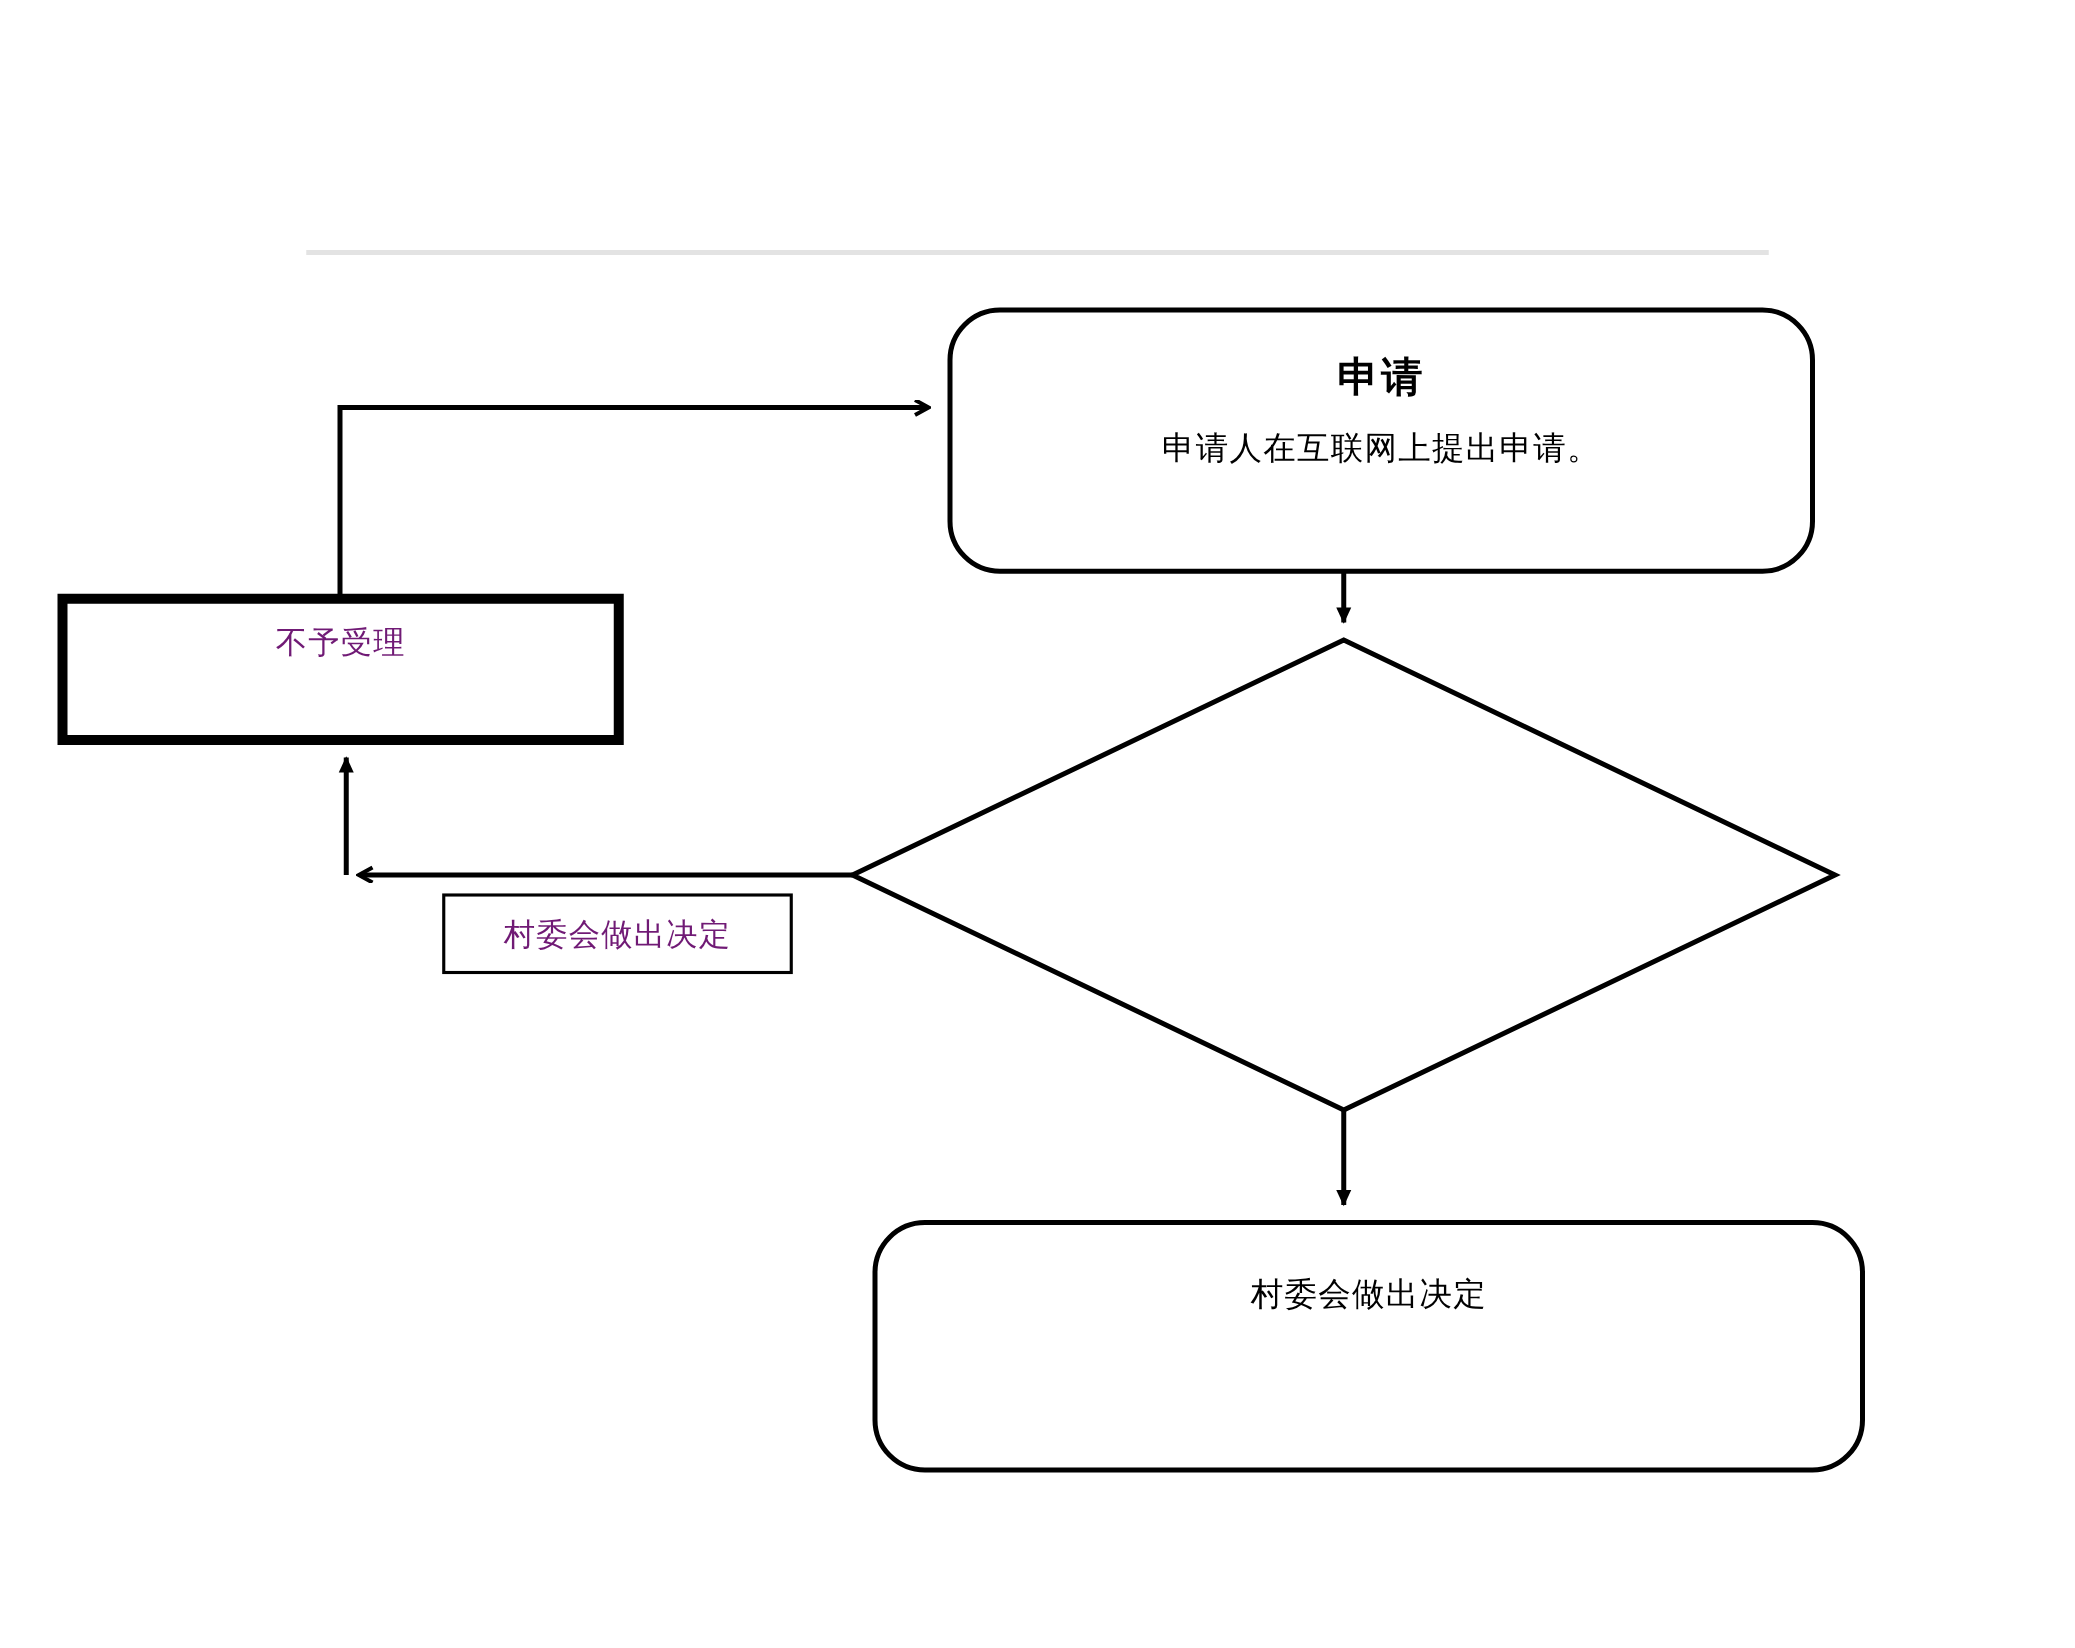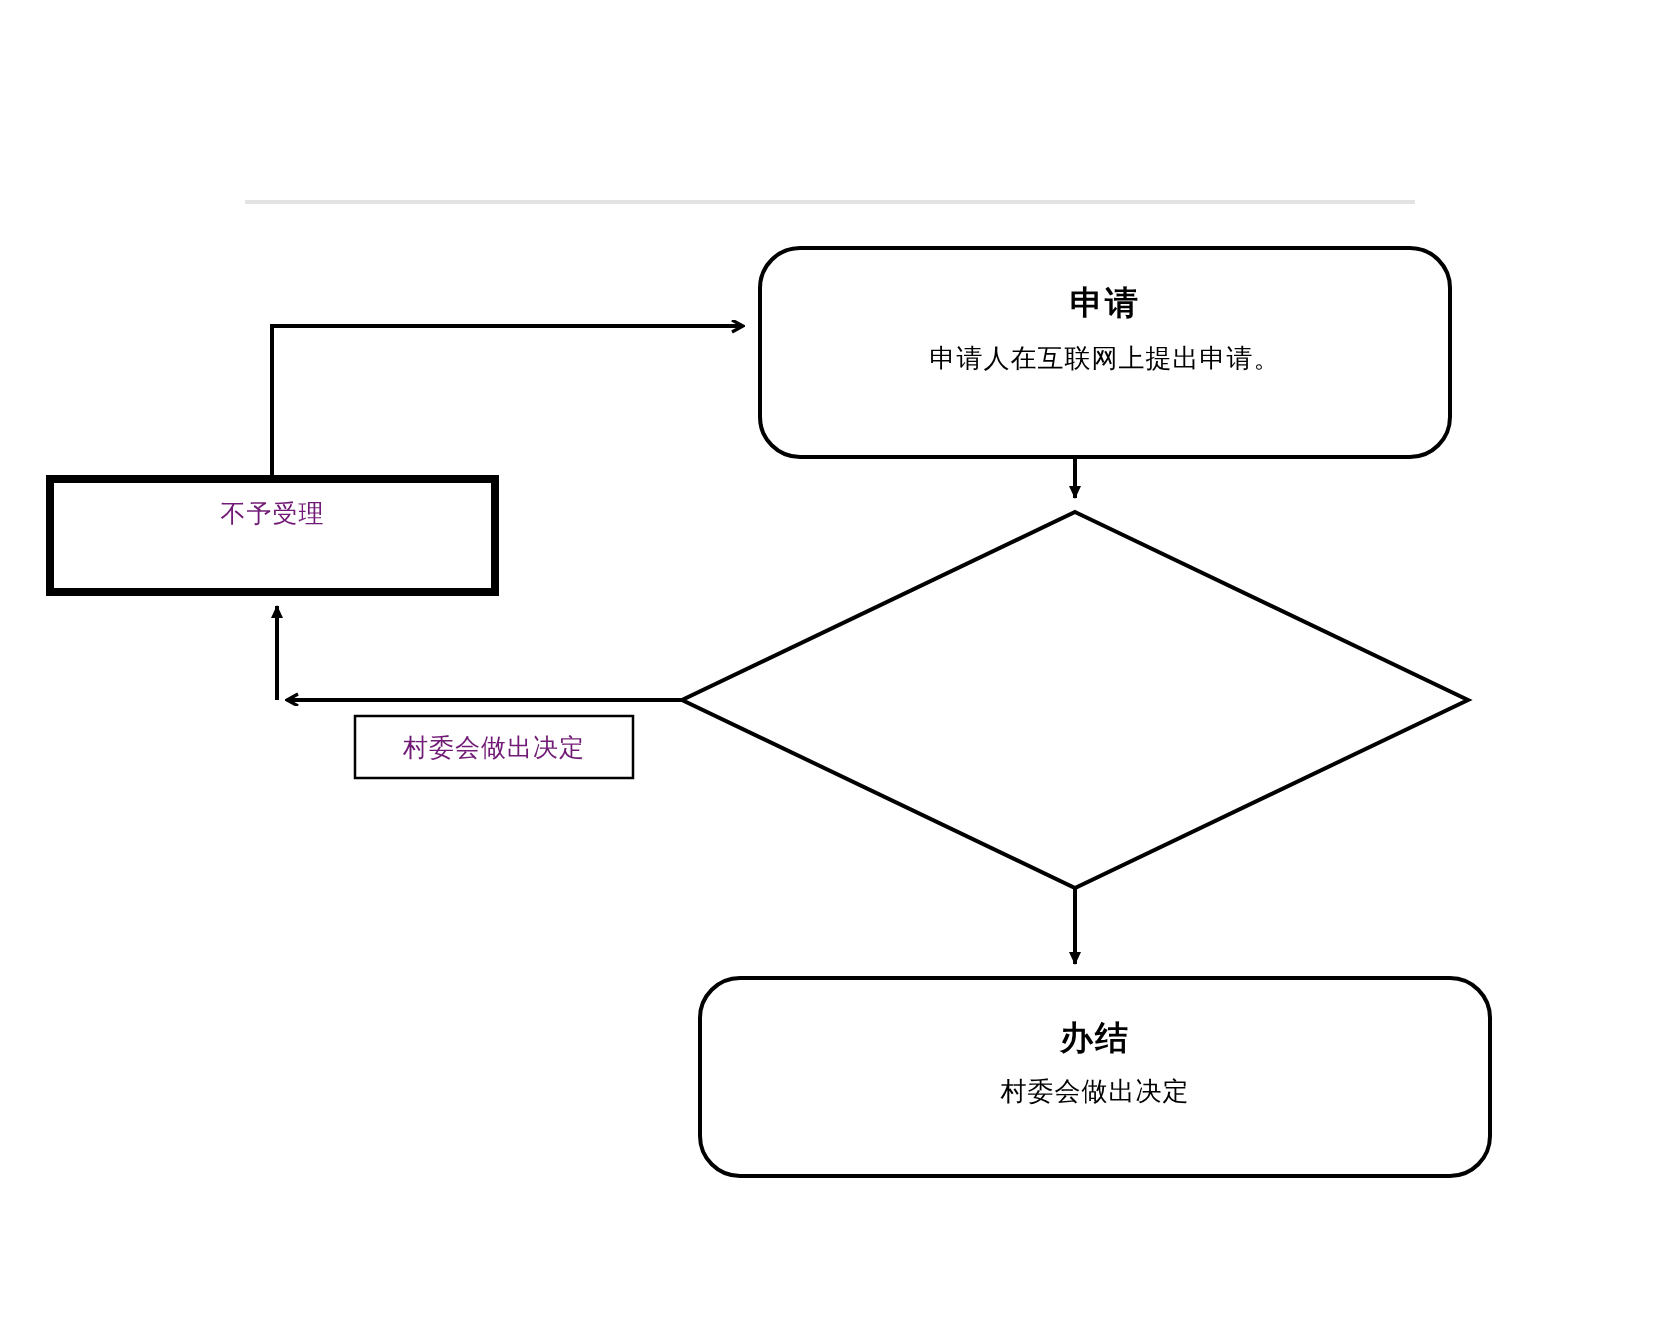--- a/index.html
+++ b/index.html
@@ -103,21 +103,20 @@
     <path d="M 272,479 L 272,326 L 742,326" fill="none" stroke="#000000" stroke-width="4" stroke-linejoin="miter" marker-end="url(#arrow-open)"></path>
   </svg>
 
   <div class="node-text" id="apply-node-text">
     <div class="node-title">申请</div>
     <div class="node-sub">申请人在互联网上提出申请。</div>
   </div>
 
 
   <div class="node-text" id="finish-node-text">
-    <div class="node-title">办结</div>
     <div class="node-sub">村委会做出决定</div>
   </div>
 
   <div class="node-text" id="reject-node-text">
     <div class="plain-label">不予受理</div>
   </div>
 
   <div class="node-text" id="mismatch-node-text">
     <div class="plain-label">村委会做出决定</div>
   </div>

